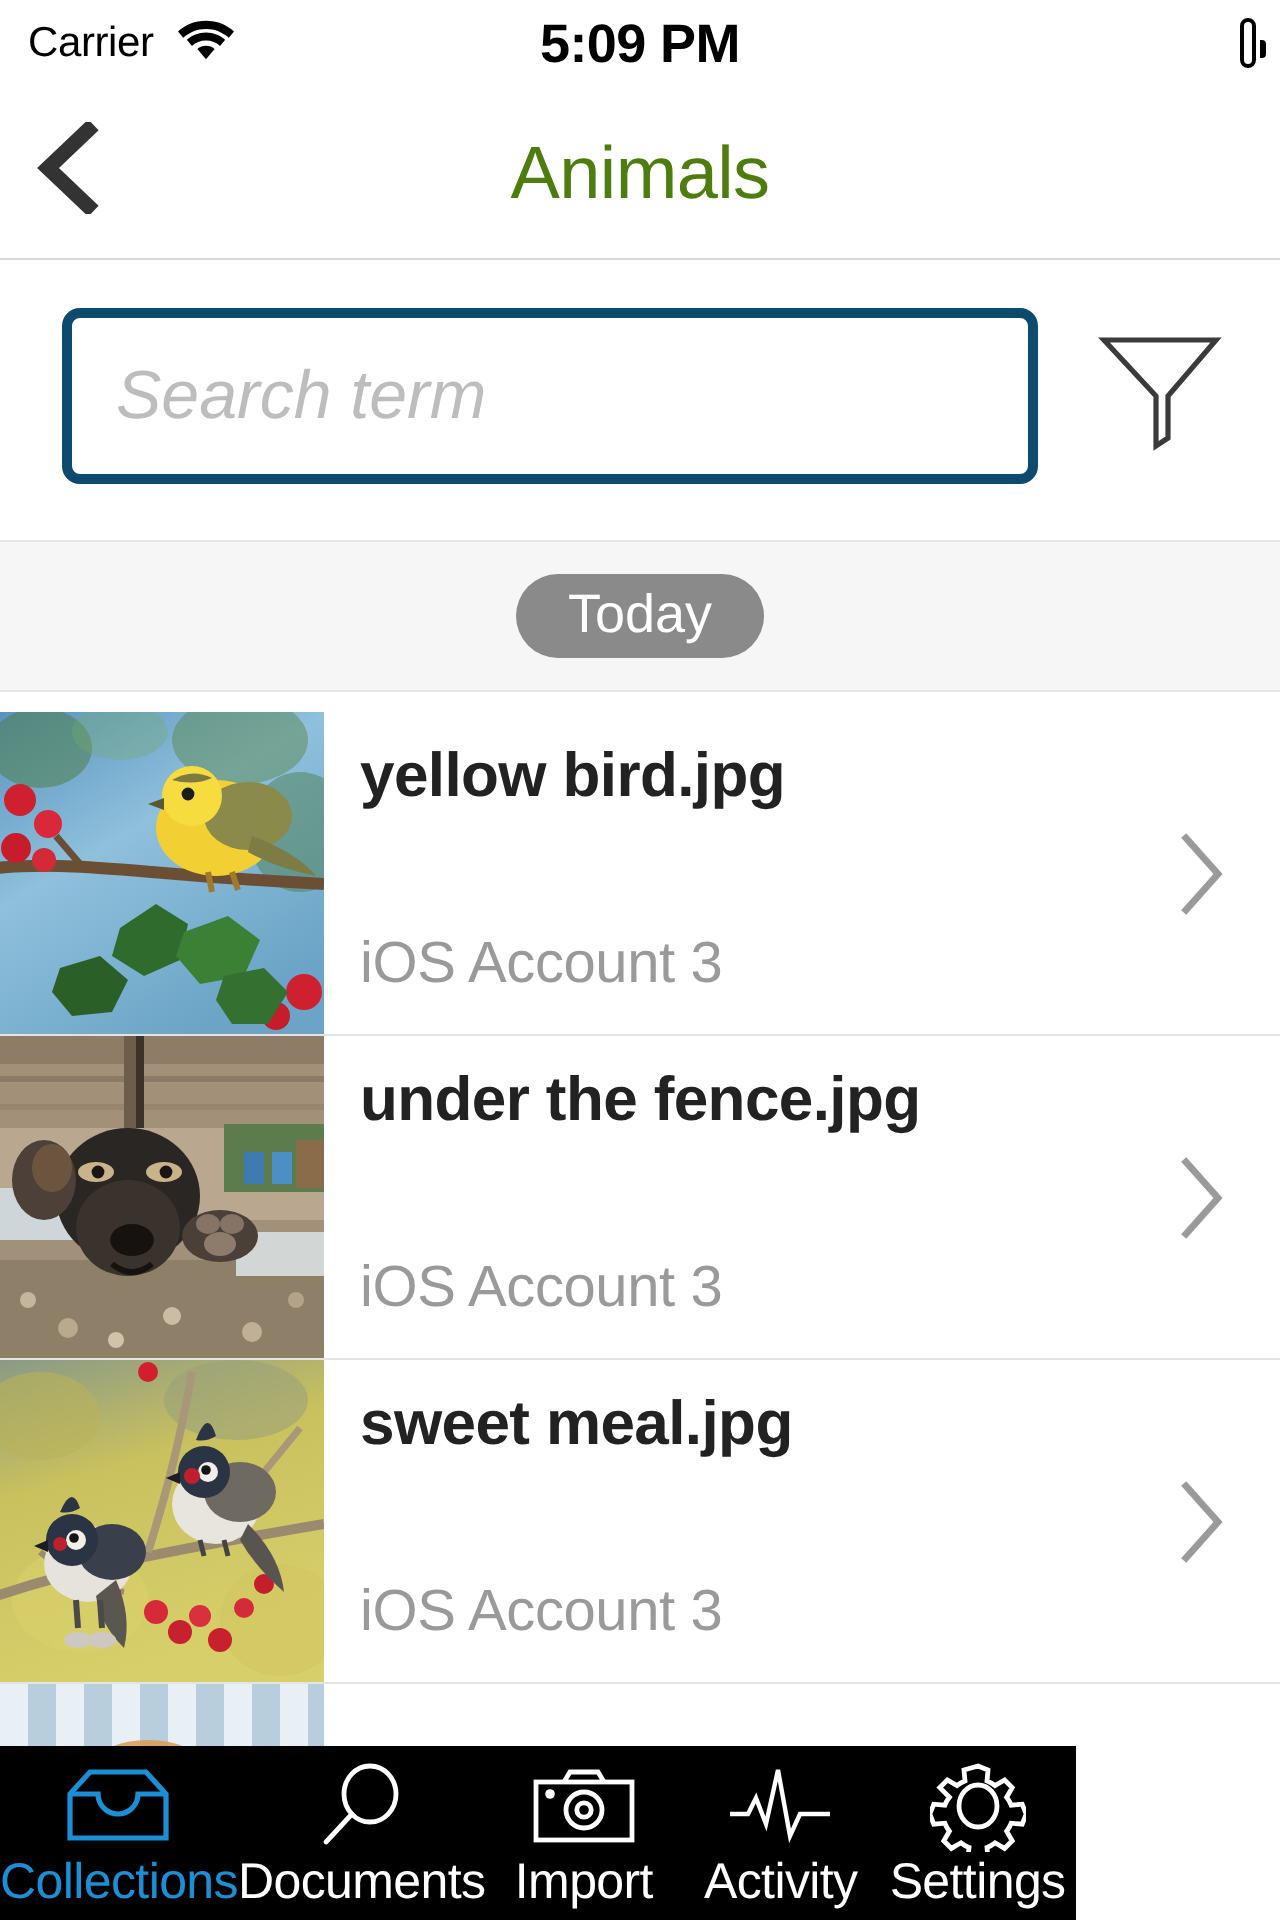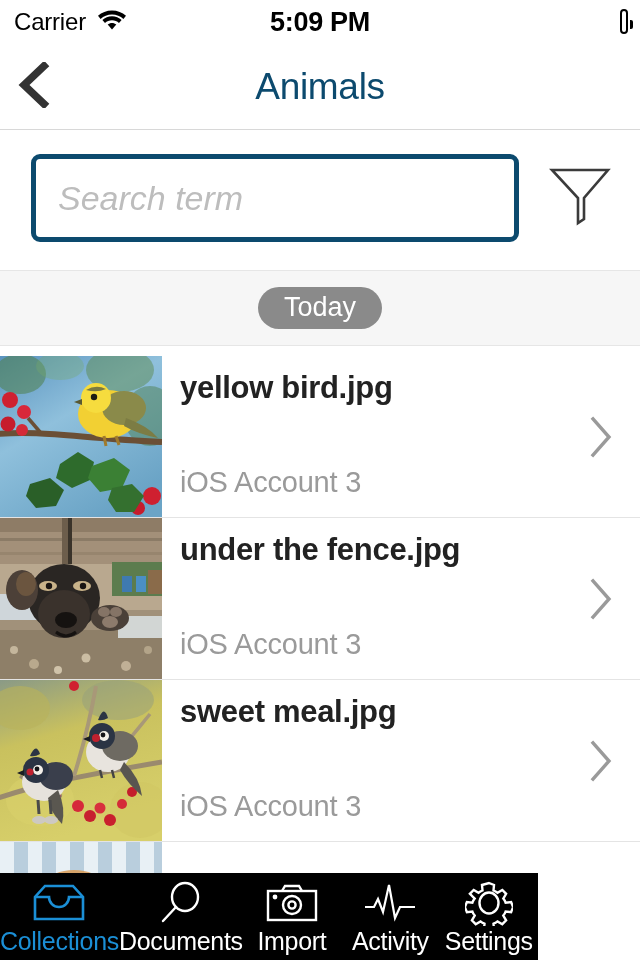--- a/index.html
+++ b/index.html
@@ -33,21 +33,21 @@
     align-items: center;
   }
   .sb-left {
     position: absolute;
     left: 14px;
     display: flex;
     align-items: center;
     gap: 10px;
   }
   .sb-carrier {
-    font-size: 24px;
+    font-size: 21px;
     color: #000000;
     letter-spacing: -0.2px;
   }
   .sb-wifi { display: block; }
   .sb-center {
     position: absolute;
     left: 0; right: 0;
     text-align: center;
     font-size: 27px;
     font-weight: bold;
@@ -106,21 +106,21 @@
     justify-content: center;
     cursor: pointer;
   }
   .nav-title {
     position: absolute;
     left: 0; right: 0;
     top: 50%;
     transform: translateY(-50%);
     text-align: center;
     font-size: 37px;
-    color: #0c4a6e;
+    color: #4d7c0f;
     letter-spacing: -0.3px;
   }
 
   
   .searchrow {
     position: absolute;
     top: 130px; left: 0;
     width: 640px;
     height: 140px;
     background: #ffffff;

